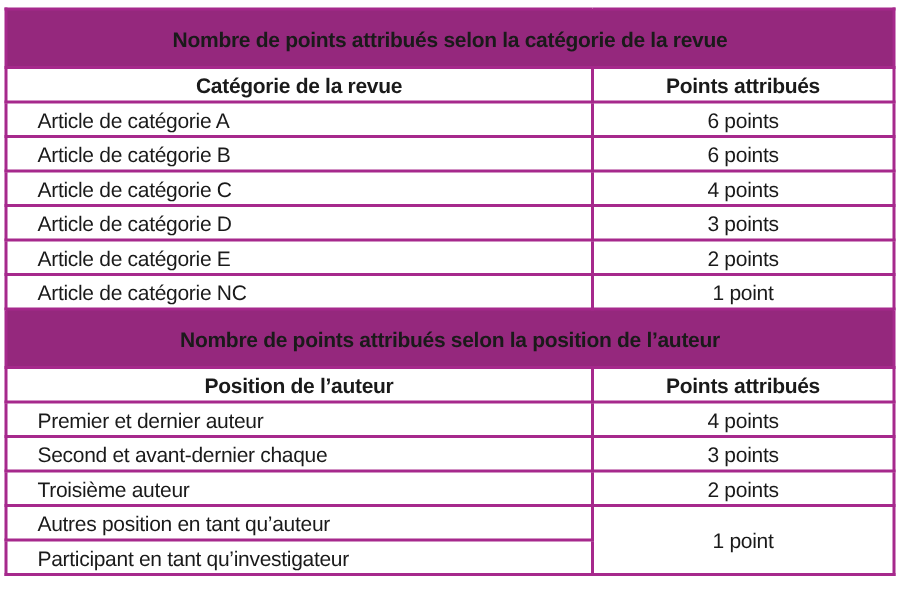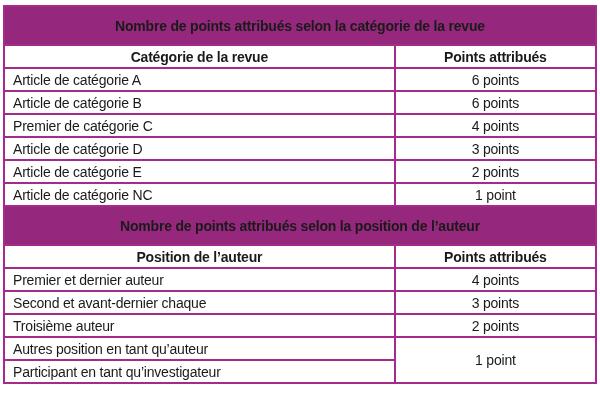--- a/index.html
+++ b/index.html
@@ -43,21 +43,21 @@
   th.colhdr {
     background: #ffffff;
     color: #55a3dc;
     font-weight: bold;
     height: 23px;
     text-align: center;
     padding: 2px 16px;
   }
   td.lbl {
     text-align: left;
-    padding: 2px 8px;
+    padding: 2px 20px;
     height: 23px;
     background: #ffffff;
   }
   td.val {
     text-align: center;
     padding: 2px 4px;
     background: #ffffff;
   }
   .caption {
     margin: 13px 0 0 2px;
@@ -88,21 +88,21 @@
     </tr>
     <tr>
       <td class="lbl">Article de catégorie A</td>
       <td class="val">6 points</td>
     </tr>
     <tr>
       <td class="lbl">Article de catégorie B</td>
       <td class="val">6 points</td>
     </tr>
     <tr>
-      <td class="lbl">Premier de catégorie C</td>
+      <td class="lbl">Article de catégorie C</td>
       <td class="val">4 points</td>
     </tr>
     <tr>
       <td class="lbl">Article de catégorie D</td>
       <td class="val">3 points</td>
     </tr>
     <tr>
       <td class="lbl">Article de catégorie E</td>
       <td class="val">2 points</td>
     </tr>

